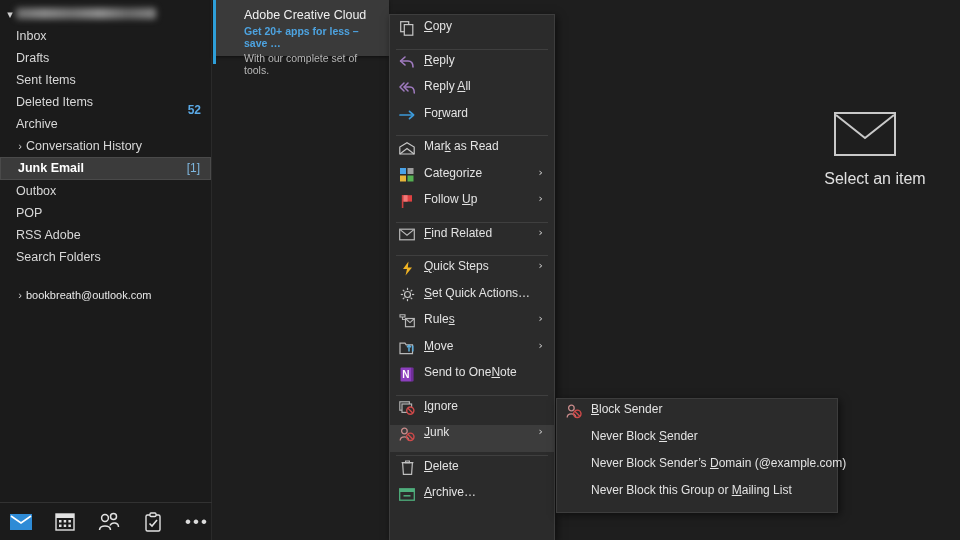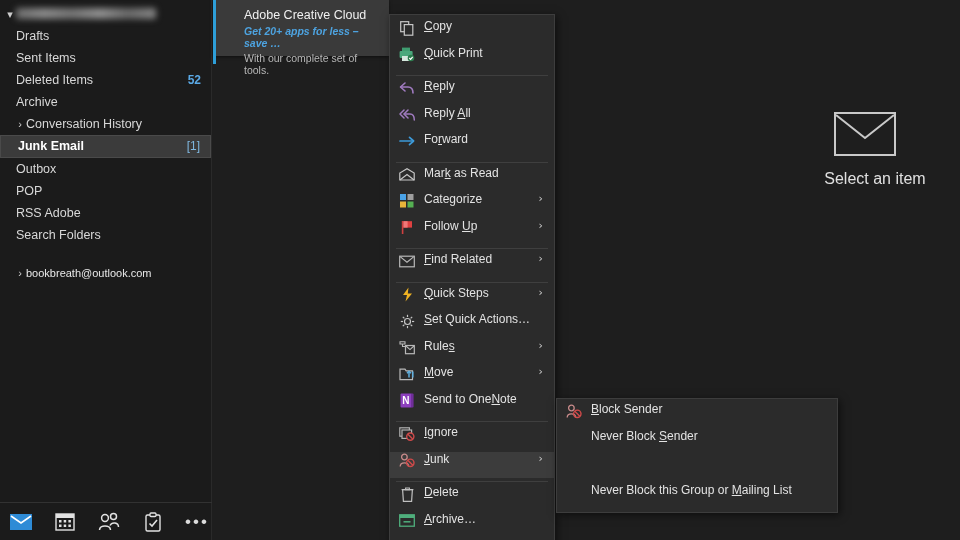--- a/index.html
+++ b/index.html
@@ -18,21 +18,21 @@
     border-right: 1px solid #2a2a2a;
   }
   .folder-list { position: absolute; top: 0; left: 0; right: 0; }
   .folder-row {
     position: relative; height: 22px; line-height: 22px;
     padding-left: 16px; padding-right: 8px;
     color: #d8d8d8; font-size: 12.5px; white-space: nowrap;
   }
   .folder-row .lbl { display: inline-block; }
   .folder-row .count {
-    position: absolute; right: 10px; top: 0; font-size: 12px;
+    position: absolute; right: 10px; top: 8px; font-size: 12px;
     color: #5aa9e6; font-weight: bold;
   }
   .folder-row.account { padding-left: 4px; color: #e6e6e6; }
   .folder-row.expandable { padding-left: 14px; }
   .chev {
     display: inline-block; width: 12px; color: #cfcfcf;
     font-size: 11px; text-align: center;
   }
   .folder-row.selected {
     background: #3b3b3b;
@@ -62,21 +62,21 @@
 
   
   .ad-card {
     position: absolute; left: 213px; top: 0; width: 176px; height: 56px;
     background: #3a3a3a; color: #e9e9e9;
     padding: 8px 10px 0 31px;
     box-shadow: 0 1px 3px rgba(0,0,0,.5);
   }
   .ad-accent { position: absolute; left: 0; top: 0; width: 3px; height: 64px; background: #2e9fd9; }
   .ad-title { font-size: 12.5px; color: #f0f0f0; margin-bottom: 3px; }
-  .ad-sub { font-size: 10.5px; color: #4da3e0; font-weight: bold; margin-bottom: 3px; font-style: italic; }
+  .ad-sub { font-size: 10.5px; color: #4da3e0; font-weight: bold; margin-bottom: 3px; }
   .ad-desc { font-size: 10.5px; color: #b8b8b8; }
 
   
   .reading-pane {
     position: absolute; right: 0; top: 0; width: 250px; height: 540px;
     display: flex; flex-direction: column;
     align-items: center; justify-content: flex-start;
     padding-top: 112px;
   }
   .env-big { margin-left: 60px; }
@@ -126,20 +126,24 @@
 
 <div class="app">
 
   <div class="sidebar">
     <div class="folder-list">
 
       <div class="folder-row account" style="margin-top:3px;">
         <span class="chev">▾</span><span class="blurred"></span>
       </div>
 
+      <div class="folder-row">
+        <span class="lbl">Inbox</span>
+        <span class="count"></span>
+      </div>
       <div class="folder-row">
         <span class="lbl">Drafts</span>
         <span class="count"></span>
       </div>
       <div class="folder-row">
         <span class="lbl">Sent Items</span>
         <span class="count"></span>
       </div>
       <div class="folder-row">
         <span class="lbl">Deleted Items</span>
@@ -241,32 +245,20 @@
     <div class="mi">
       <span class="ico">
         <svg width="14" height="15" viewBox="0 0 14 15">
             <rect x="0.7" y="0.7" width="8" height="10" stroke="#c7c7c7" stroke-width="1.2" fill="none"></rect>
             <rect x="4.3" y="3.6" width="8.5" height="10.6" stroke="#c7c7c7" stroke-width="1.2" fill="#2b2b2b"></rect>
           </svg>
       </span>
       <span class="txt"><u>C</u>opy</span>
     </div>
 
-    <div class="mi">
-      <span class="ico">
-        <svg width="16" height="15" viewBox="0 0 16 15">
-            <rect x="3" y="0.6" width="8" height="4" fill="#3f9d70"></rect>
-            <rect x="0.6" y="4" width="13" height="7" rx="1" fill="#4aa87c"></rect>
-            <rect x="3" y="9" width="8" height="5" fill="#d6e8de"></rect>
-            <circle cx="12" cy="11" r="3.3" fill="#2e7d4f"></circle>
-            <path d="M10.3 11 L11.6 12.3 L13.7 9.8" stroke="#fff" stroke-width="1.2" fill="none"></path>
-          </svg>
-      </span>
-      <span class="txt"><u>Q</u>uick Print</span>
-    </div>
 
     <div class="sep"></div>
 
     <div class="mi">
       <span class="ico">
         <svg width="16" height="14" viewBox="0 0 16 14">
             <path d="M6 2 L1.5 6 L6 10" stroke="#a07bc0" stroke-width="1.6" fill="none" stroke-linejoin="round" stroke-linecap="round"></path>
             <path d="M1.8 6 H9 C13 6 14 8.5 14 12" stroke="#a07bc0" stroke-width="1.6" fill="none" stroke-linecap="round"></path>
           </svg>
       </span>
@@ -482,20 +474,21 @@
       <span class="txt"><u>B</u>lock Sender</span>
     </div>
 
     <div class="mi">
       <span class="ico"></span>
       <span class="txt">Never Block <u>S</u>ender</span>
     </div>
 
     <div class="mi">
       <span class="ico"></span>
+      <span class="txt">Never Block Sender’s <u>D</u>omain (@example.com)</span>
     </div>
 
     <div class="mi">
       <span class="ico"></span>
       <span class="txt">Never Block this Group or <u>M</u>ailing List</span>
     </div>
 
   </div>
 
 </div>

